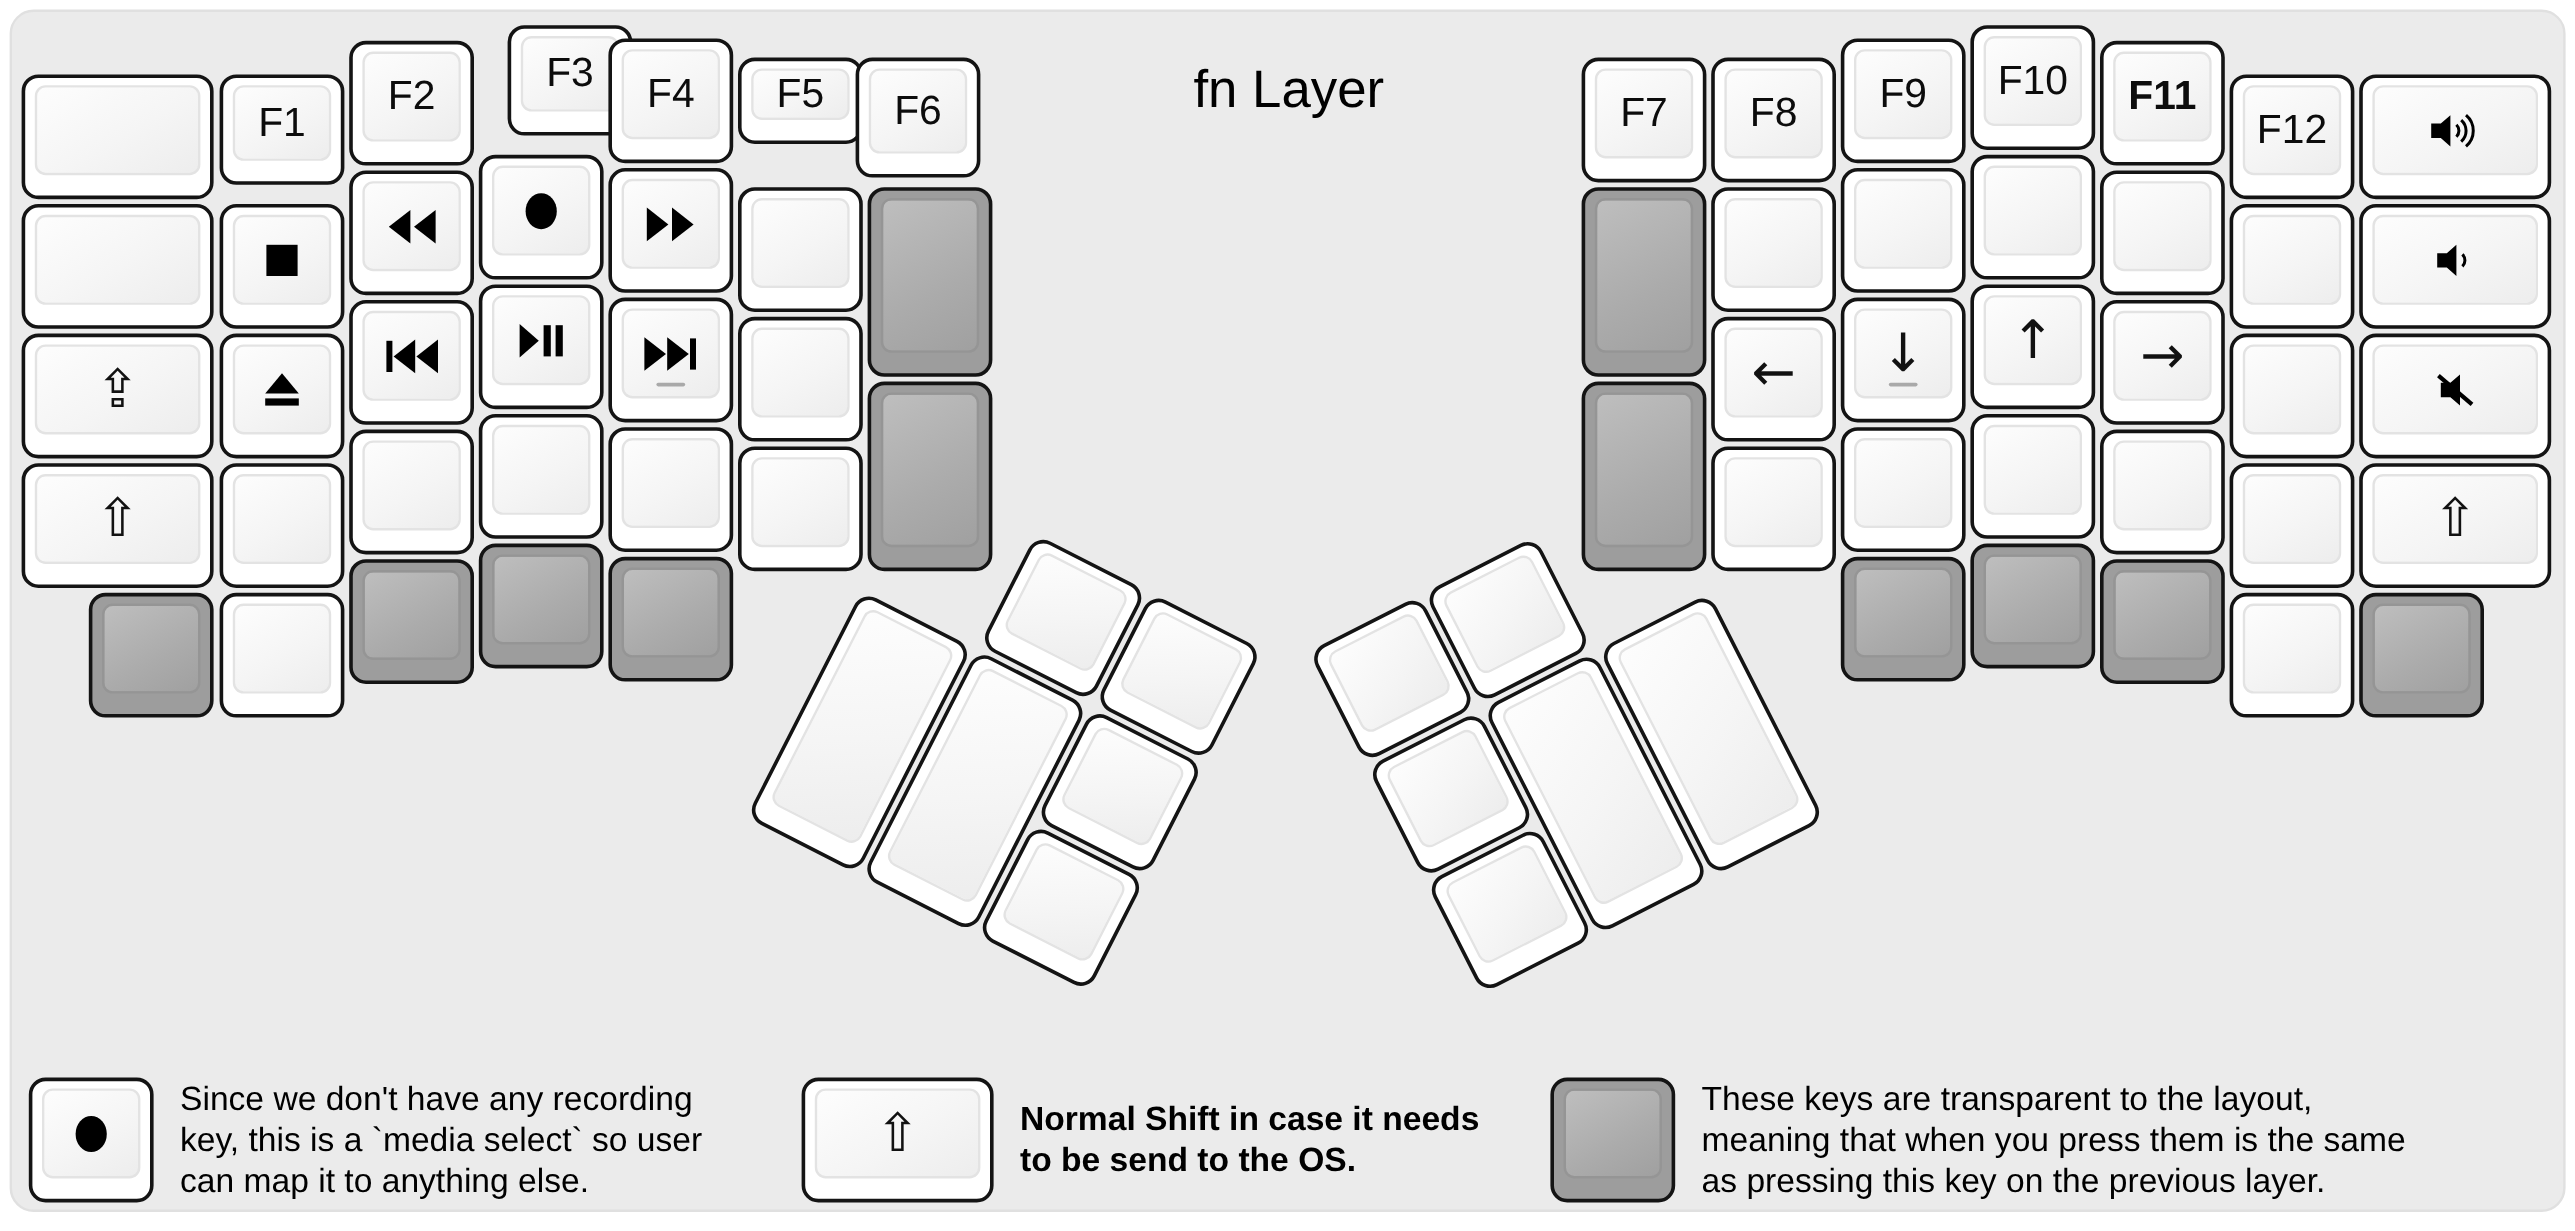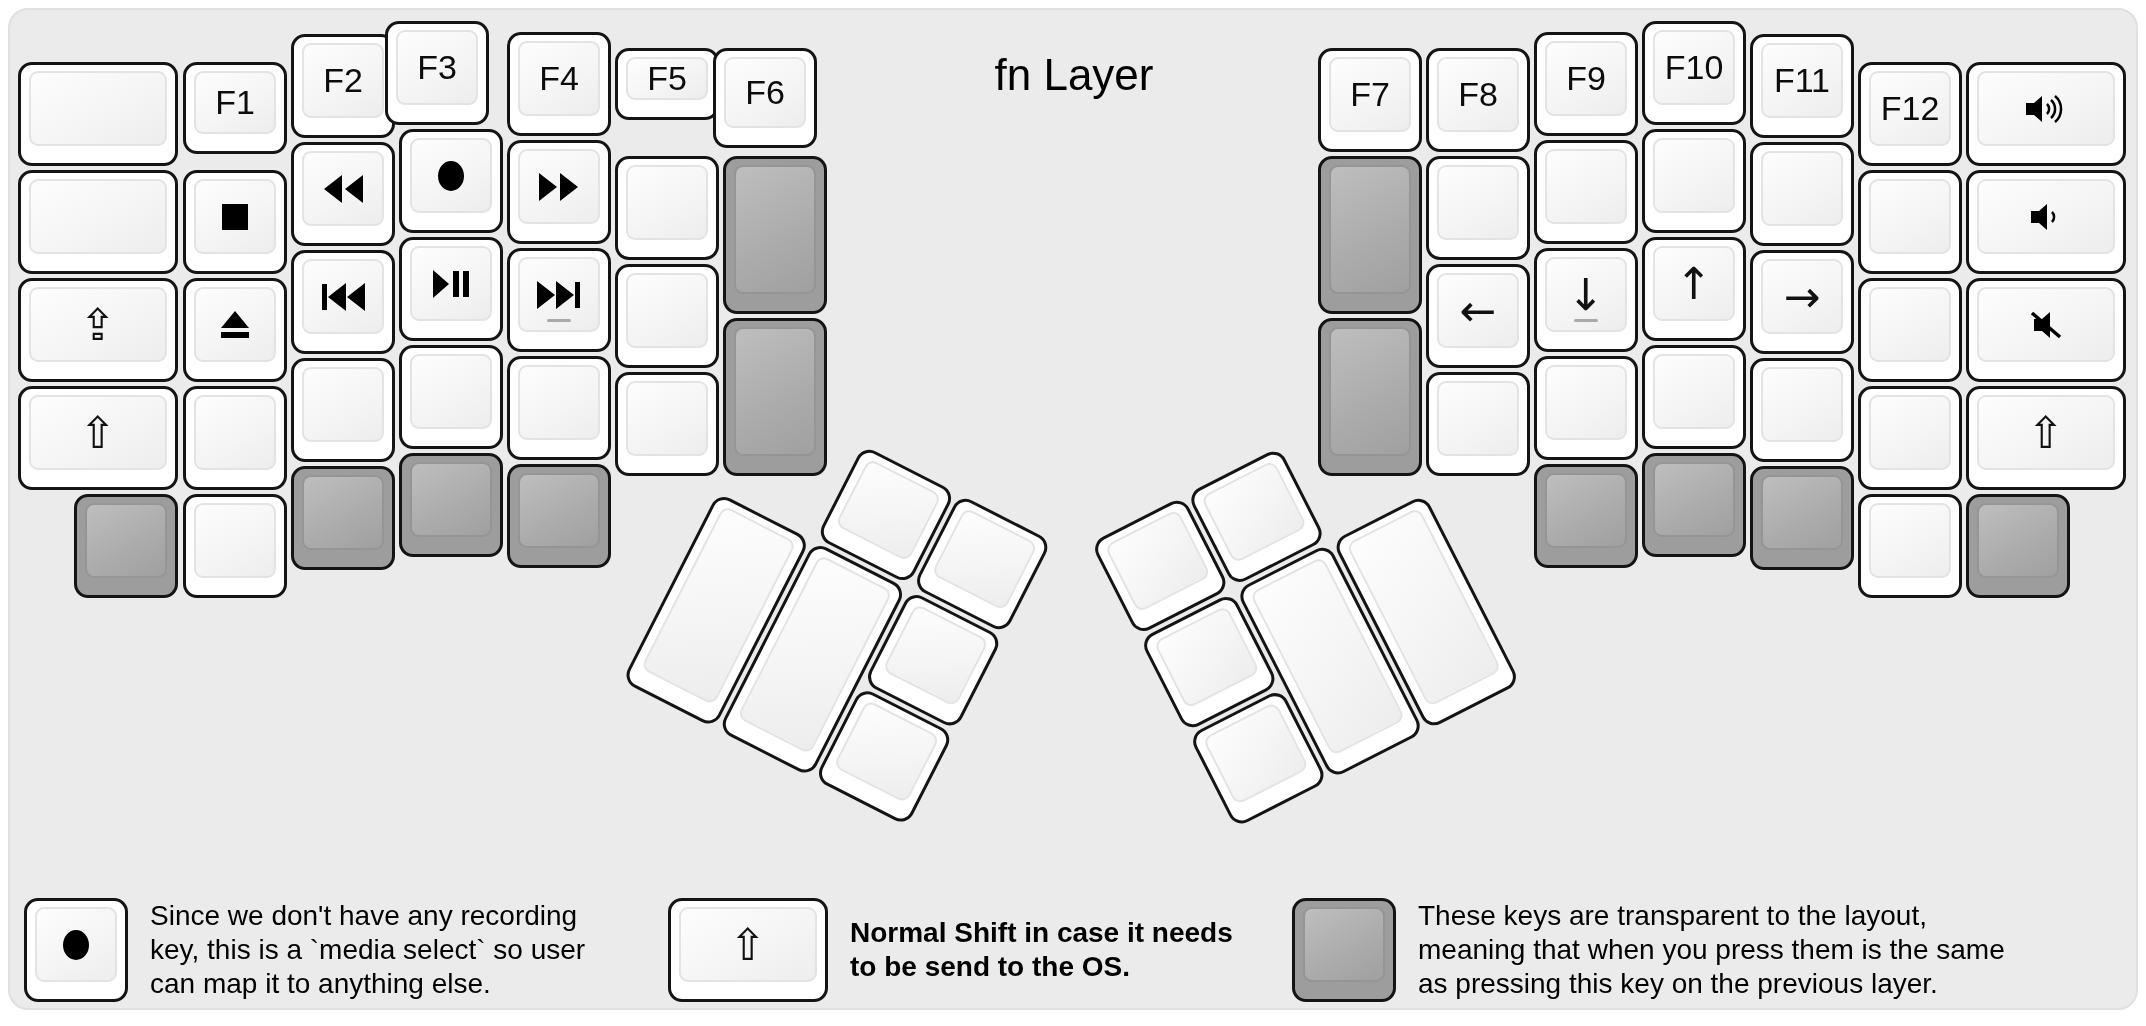--- a/index.html
+++ b/index.html
@@ -126,21 +126,21 @@
           </svg>
         </span>
       </div>
     </div>
     <div class="key white" style="left: 291px; top: 358px; width: 104px; height: 104px;">
       <div class="keytop"></div>
     </div>
     <div class="key gray" style="left: 291px; top: 466px; width: 104px; height: 104px;">
       <div class="keytop"></div>
     </div>
-    <div class="key white" style="left: 385px; top: 21px; width: 104px; height: 104px;">
+    <div class="key white" style="left: 423px; top: 21px; width: 104px; height: 92px;">
       <div class="keytop">
         <span class="klabel">F3</span>
       </div>
     </div>
     <div class="key white" style="left: 399px; top: 129px; width: 104px; height: 104px;">
       <div class="keytop">
         <span class="kicon">
           <svg width="34" height="36" viewBox="0 0 34 36">
             <ellipse cx="17" cy="18" rx="13" ry="15" fill="#000"></ellipse>
           </svg>
@@ -281,21 +281,21 @@
       <div class="keytop">
         <span class="kglyph">↑</span>
       </div>
     </div>
     <div class="key white" style="left: 1642px; top: 345px; width: 104px; height: 104px;">
       <div class="keytop"></div>
     </div>
     <div class="key gray" style="left: 1642px; top: 453px; width: 104px; height: 104px;">
       <div class="keytop"></div>
     </div>
-    <div class="key white" style="left: 1750px; top: 34px; width: 104px; height: 104px;">
+    <div class="key white" style="left: 1750px; top: 34px; width: 104px; height: 104px; font-weight: bold;">
       <div class="keytop">
         <span class="klabel">F11</span>
       </div>
     </div>
     <div class="key white" style="left: 1750px; top: 142px; width: 104px; height: 104px;">
       <div class="keytop"></div>
     </div>
     <div class="key white" style="left: 1750px; top: 250px; width: 104px; height: 104px;">
       <div class="keytop">
         <span class="kglyph">→</span>

